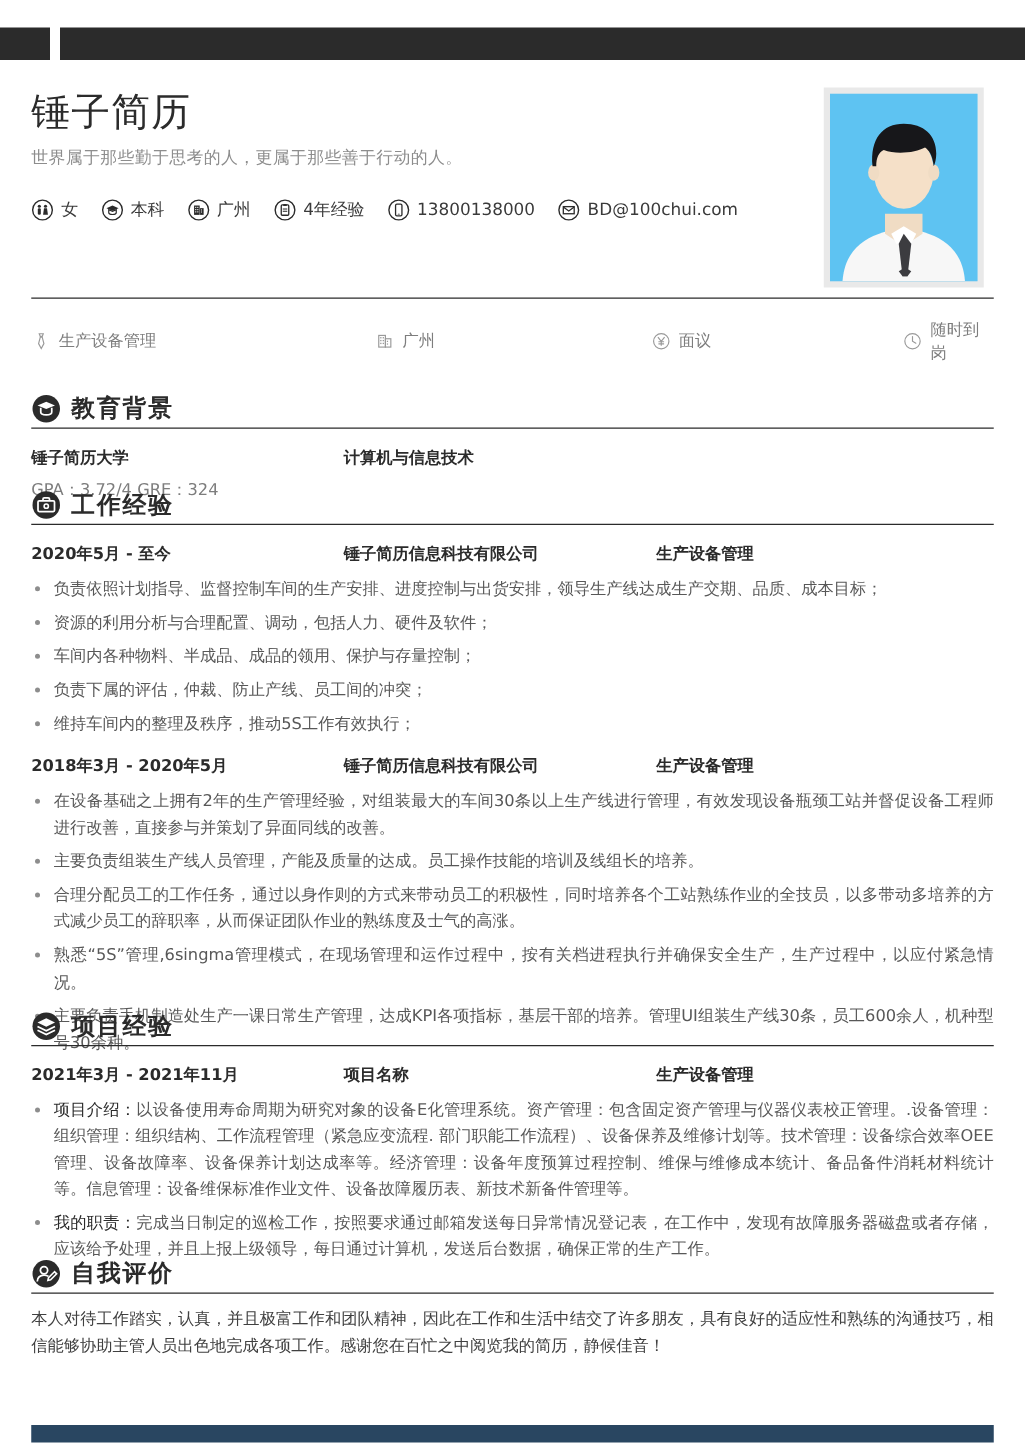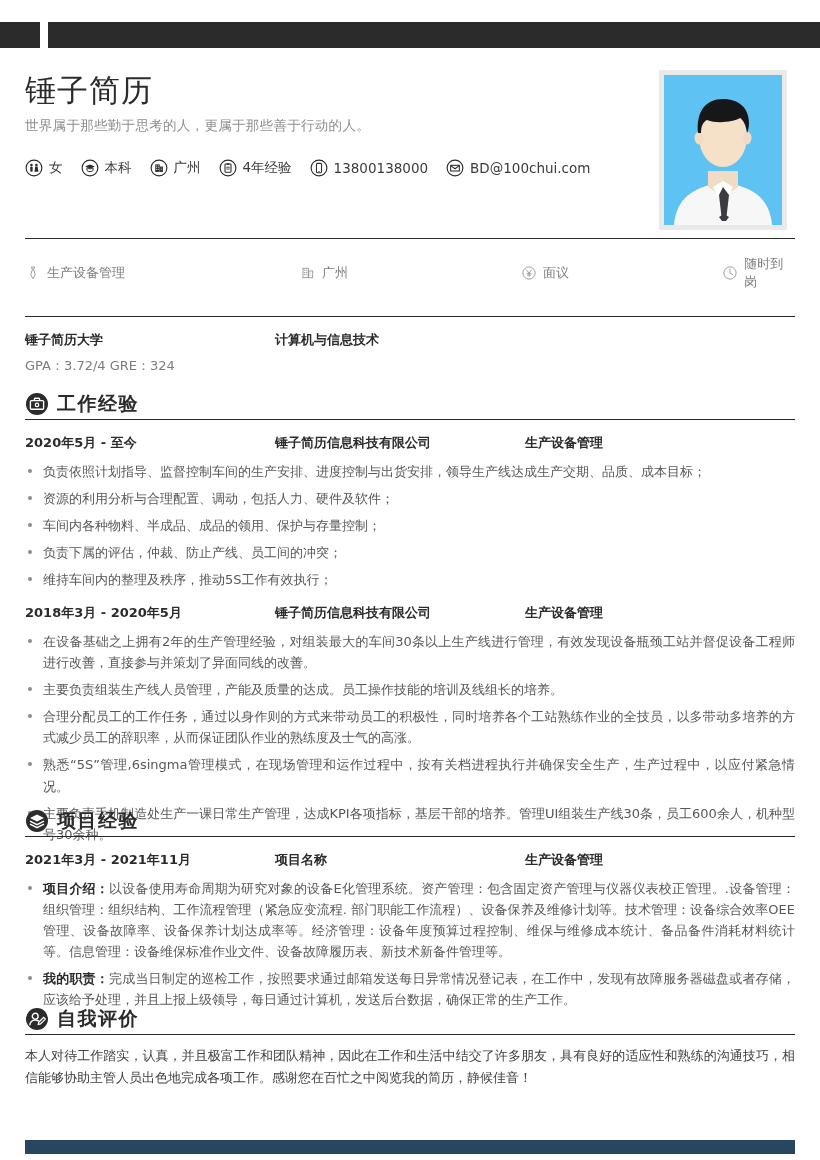--- a/index.html
+++ b/index.html
@@ -61,21 +61,21 @@
   
   ul.bullets { list-style: none; margin-top: 9px; }
   ul.bullets li {
     position: relative; padding-left: 18px; margin-bottom: 6px;
     font-size: 13px; line-height: 1.62; color: #585858; text-align: justify;
   }
   ul.bullets li::before {
     content: ""; position: absolute; left: 3px; top: 8px;
     width: 4px; height: 4px; border-radius: 50%; background: #8d8d8d;
   }
-  ul.bullets li b { color: #2b2b2b; font-weight: bold; }
+  ul.bullets li b { color: #2b2b2b; font-weight: normal; }
 
   .para { margin-top: 10px; font-size: 13px; line-height: 1.72; color: #404040; text-align: justify; }
 
   
   .footer-bar { position: absolute; left: 25px; top: 1140px; width: 770px; height: 14px; background: #294661; }
 </style>
 </head>
 <body>
 
 <div class="page">
@@ -212,20 +212,28 @@
         <svg class="ico" viewBox="0 0 24 24">
           <circle cx="12" cy="12" r="9.2" fill="none" stroke="#9a9a9a" stroke-width="1.4"></circle>
           <path d="M12 6.4V12l4 2.4" fill="none" stroke="#9a9a9a" stroke-width="1.4" stroke-linecap="round"></path>
         </svg>
         <span>随时到岗</span>
       </div>
     </div>
   </div>
 
   <div class="section" style="top:314px;">
+    <div class="sec-head">
+      <svg class="sec-ico" viewBox="0 0 24 24">
+        <circle cx="12" cy="12" r="11" fill="#2b2b2b"></circle>
+        <path d="M12 6.4 19 9.3 12 12.2 5 9.3z" fill="#fff"></path>
+        <path d="M7.6 11.2v3.4c0 1.4 2 2.3 4.4 2.3s4.4-.9 4.4-2.3v-3.4" fill="none" stroke="#fff" stroke-width="1.4"></path>
+      </svg>
+      <span class="sec-title">教育背景</span>
+    </div>
     <div class="sec-rule"></div>
     <div class="entry-head">
       <span class="eh-org">锤子简历大学</span>
       <span class="eh-role">计算机与信息技术</span>
     </div>
     <div class="edu-sub">GPA：3.72/4 GRE：324</div>
   </div>
 
   <div class="section" style="top:391px;">
     <div class="sec-head">

